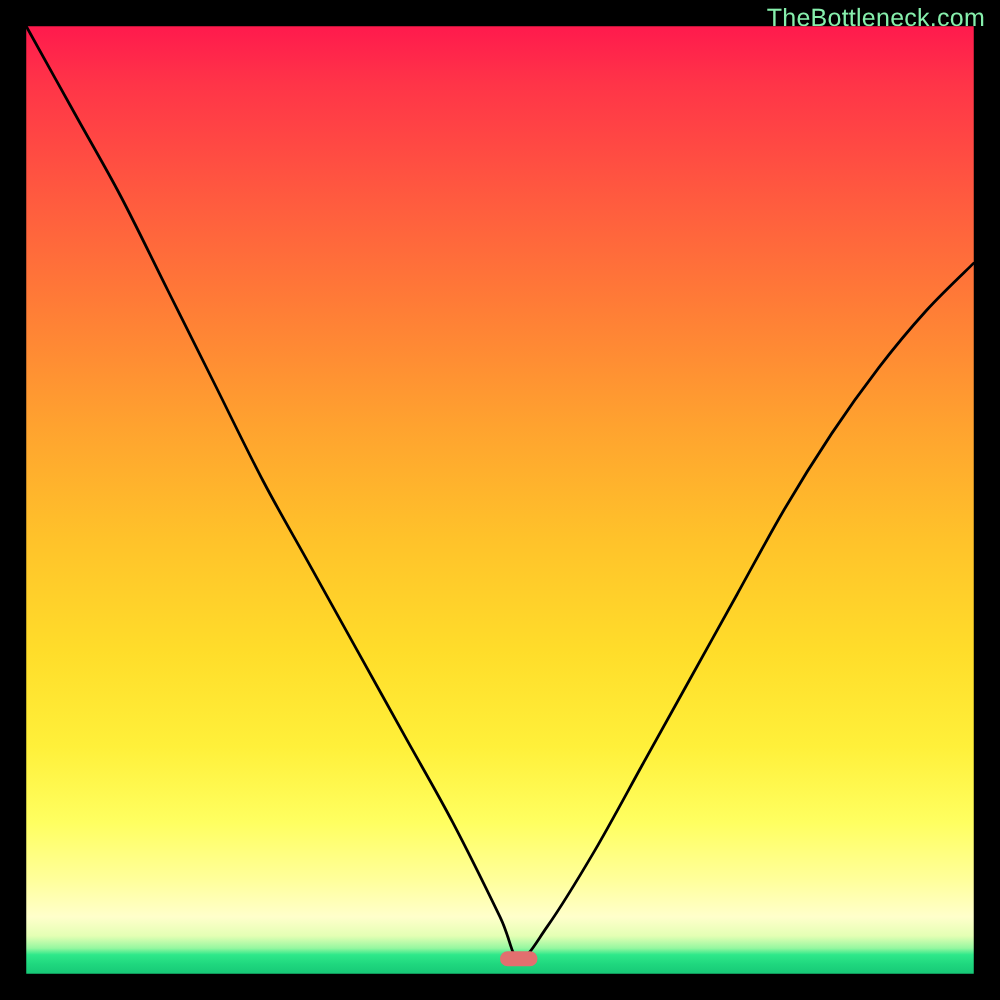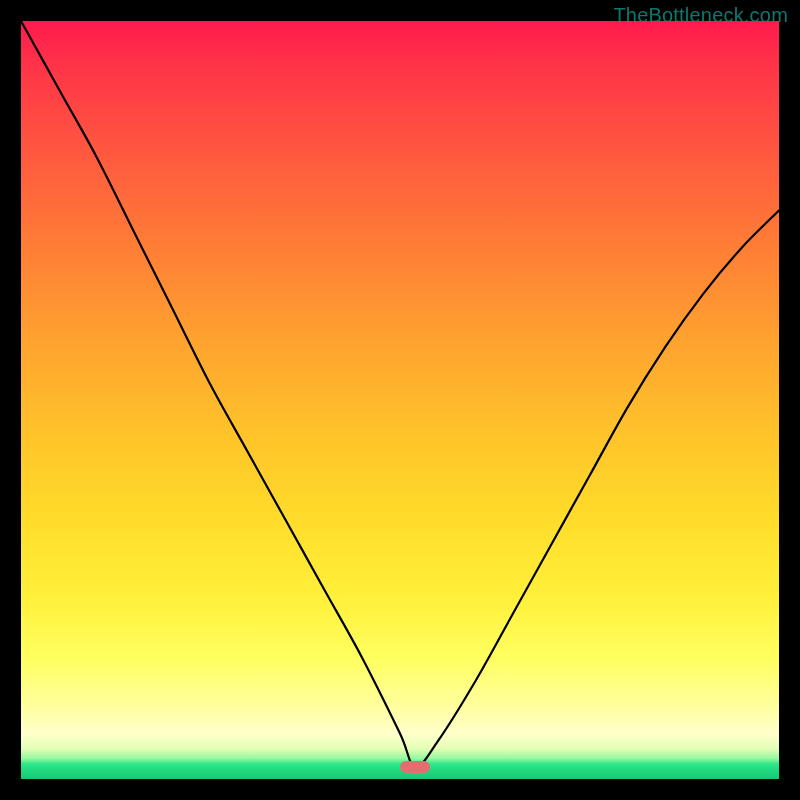--- a/index.html
+++ b/index.html
@@ -14,21 +14,21 @@
   .frame {
     position: relative;
     width: 800px;
     height: 800px;
     background: #000;
   }
   .watermark {
     position: absolute;
     top: 4px;
     right: 12px;
-    color: #0f766e;
+    color: #86efac;
     font-size: 20px;
     font-weight: 500;
     letter-spacing: 0.2px;
     user-select: none;
   }
   .plot {
     position: absolute;
     left: 21px;
     top: 21px;
     width: 758px;

